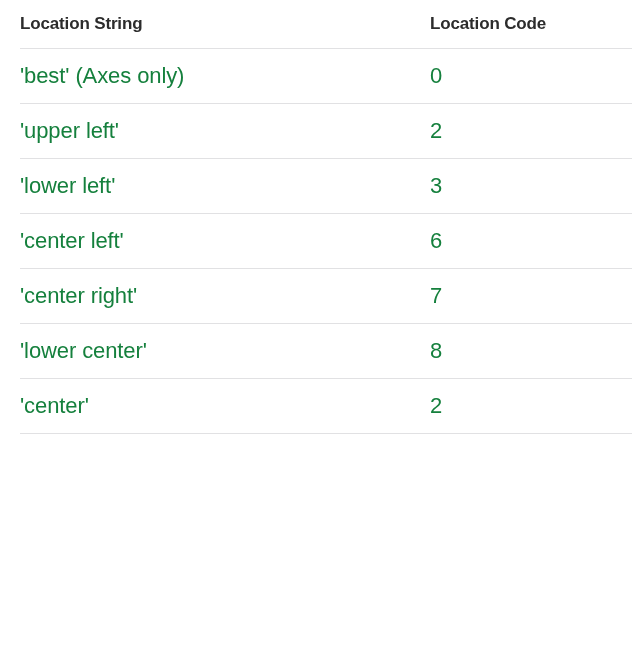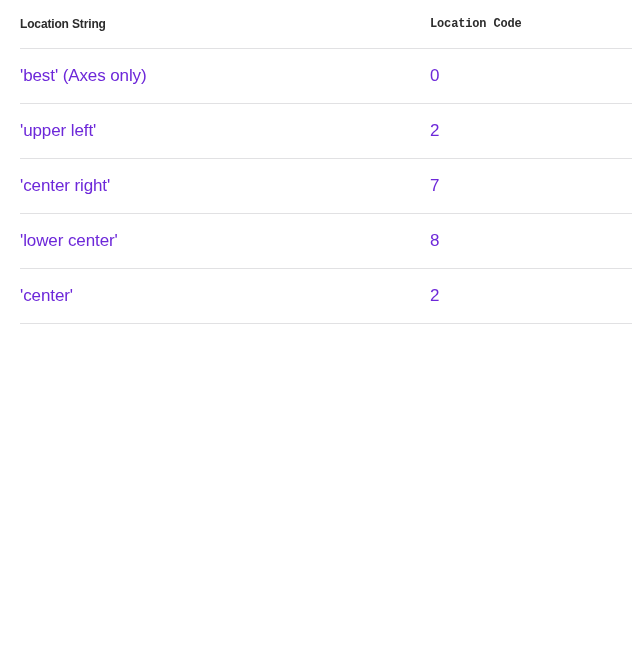--- a/index.html
+++ b/index.html
@@ -30,52 +30,52 @@
     font-size: 17px;
   }
 
   table.loc-table col.col-string { width: 410px; }
   table.loc-table col.col-code   { width: 202px; }
 
   table.loc-table thead th {
     text-align: left;
     font-weight: bold;
     color: #2c2c2c;
-    font-size: 12px;
+    font-size: 17px;
     letter-spacing: -0.15px;
     padding: 0;
     height: 48px;
     vertical-align: middle;
     border: none;
     white-space: nowrap;
   }
 
   table.loc-table tbody td {
     text-align: left;
     font-weight: normal;
-    color: #6d28d9;
-    font-size: 17px;
+    color: #15803d;
+    font-size: 22px;
     letter-spacing: -0.1px;
     padding: 0;
     height: 54px;
     vertical-align: middle;
     border-top: 1px solid #e1e1e3;
     white-space: nowrap;
   }
 
   table.loc-table tbody tr:last-child td {
     border-bottom: 1px solid #e1e1e3;
     margin-top: 18px;
   }
 
   .cell-string { padding-left: 7px; }
   .cell-code   { padding-left: 10px; }
 
   thead .cell-string { padding-left: 7px; }
-  thead .cell-code   { padding-left: 10px; font-family: Liberation Mono, monospace; }
+  thead .cell-code   { padding-left: 10px; }
 </style>
 </head>
 <body>
 
 <div class="table-wrap">
   <table class="loc-table">
     <colgroup>
       <col class="col-string">
       <col class="col-code">
     </colgroup>
@@ -88,20 +88,28 @@
     <tbody>
       <tr>
         <td class="cell-string">'best' (Axes only)</td>
         <td class="cell-code">0</td>
       </tr>
       <tr>
         <td class="cell-string">'upper left'</td>
         <td class="cell-code">2</td>
       </tr>
       <tr>
+        <td class="cell-string">'lower left'</td>
+        <td class="cell-code">3</td>
+      </tr>
+      <tr>
+        <td class="cell-string">'center left'</td>
+        <td class="cell-code">6</td>
+      </tr>
+      <tr>
         <td class="cell-string">'center right'</td>
         <td class="cell-code">7</td>
       </tr>
       <tr>
         <td class="cell-string">'lower center'</td>
         <td class="cell-code">8</td>
       </tr>
       <tr>
         <td class="cell-string">'center'</td>
         <td class="cell-code">2</td>

